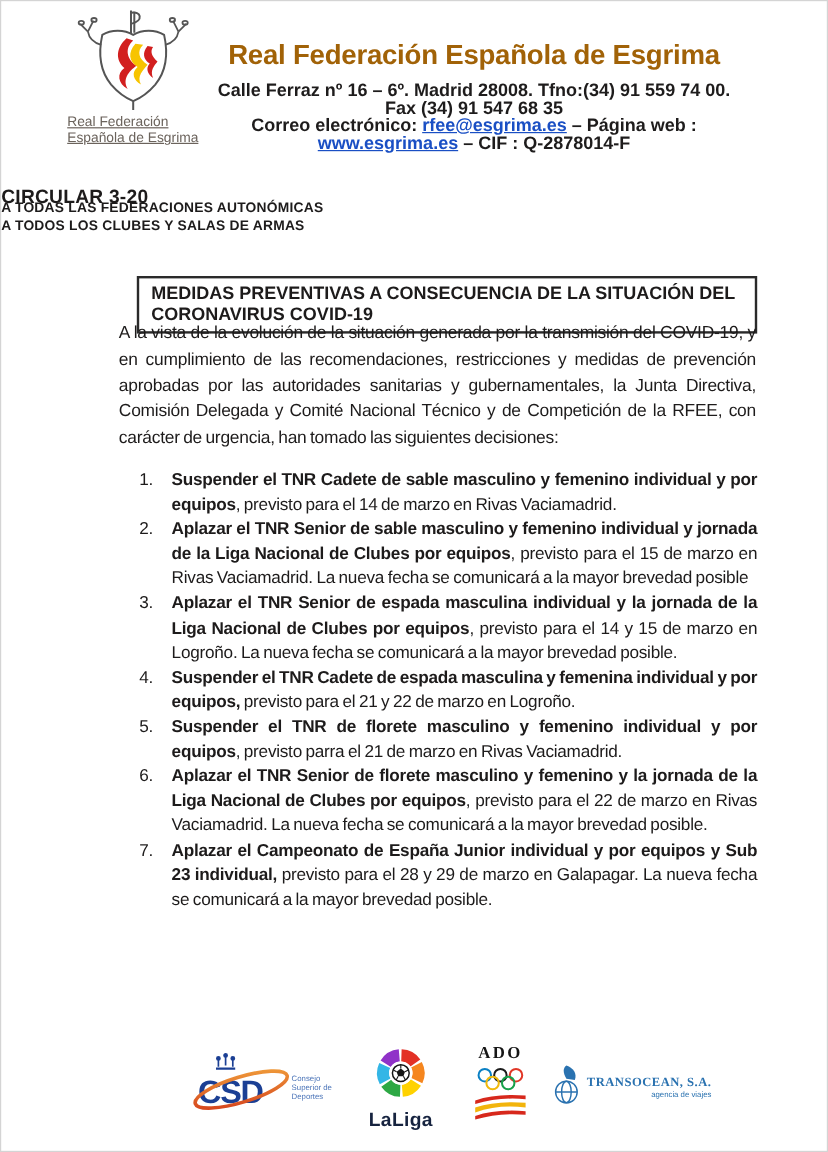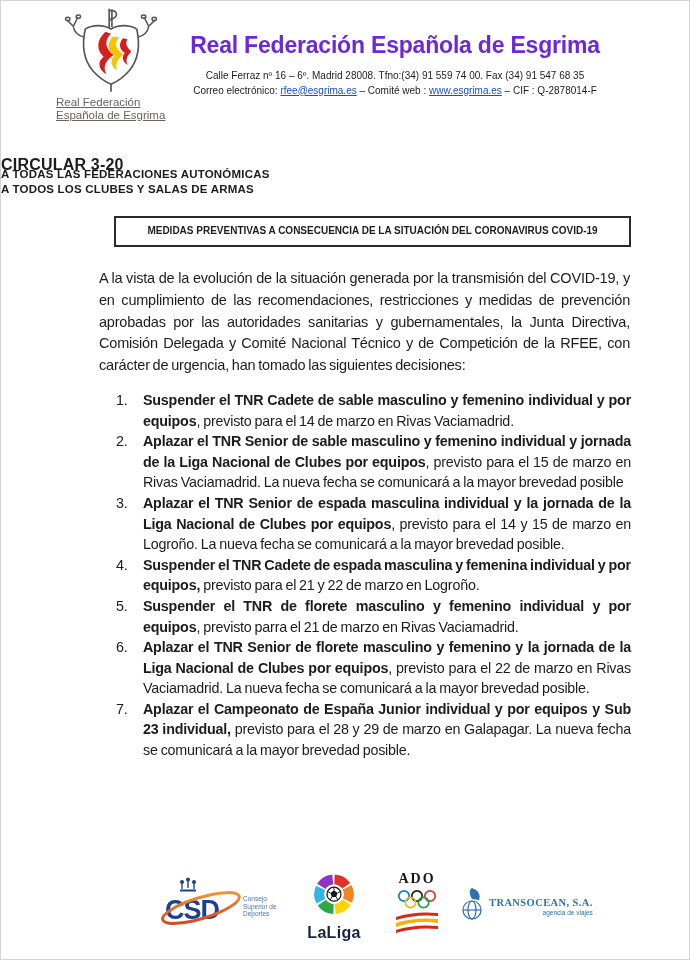--- a/index.html
+++ b/index.html
@@ -6,31 +6,31 @@
   .page{
     position:relative;width:690px;height:960px;margin:0 auto;
     background:#ffffff;border:1px solid #d4d4d4;box-sizing:border-box;
     font-family:"Liberation Sans",sans-serif;color:#1d1b1b;overflow:hidden;
   }
   
   .rfee-logo{position:absolute;left:40px;top:6px;width:142px;}
   .rfee-logo svg{display:block;margin-left:10px;}
   .rfee-caption{font-size:11.5px;line-height:13px;color:#6b635c;padding-left:15px;margin-top:-3px;text-decoration:underline;}
   .head-text{position:absolute;left:178px;top:31px;width:432px;text-align:center;}
-  .org-name{font-size:23px;font-weight:bold;letter-spacing:-0.2px;color:#6d28d9;margin:0;}
-  .contact{font-size:10px;font-weight:normal;line-height:14.5px;color:#1e1c1c;}
+  .org-name{font-size:23px;font-weight:bold;letter-spacing:-0.2px;color:#a16207;margin:0;}
+  .contact{font-size:15px;font-weight:bold;line-height:14.5px;color:#1e1c1c;}
   .contact.first{margin-top:10px;}
   .doc-link{color:#1a4fc4;text-decoration:underline;cursor:pointer;}
   
   .circular-title{position:absolute;top:131px;left:0;width:100%;text-align:left;
     font-size:16px;font-weight:bold;letter-spacing:0.2px;margin-top:24px;}
   .addressees{position:absolute;top:166px;left:0;width:100%;
     font-size:11.5px;font-weight:bold;line-height:14.5px;letter-spacing:0.2px;}
-  .subject-box{position:absolute;top:215px;left:113px;width:517px;box-sizing:border-box;
-    border:2px solid #2a2a2a;text-align:center;font-weight:bold;font-size:10px;
+  .subject-box{position:absolute;top:229px;left:113px;width:517px;box-sizing:border-box;
+    border:2px solid #2a2a2a;font-weight:bold;font-size:15px;
     line-height:17.5px;padding:4px 10px 5px;}
   
   .content{position:absolute;top:266px;left:97px;width:533px;}
   .intro{margin:1px;text-align:justify;font-size:14.5px;line-height:21.8px;
     letter-spacing:-0.2px;word-spacing:-1px;}
   .decisions{margin:13px 0 0 16px;width:517px;}
   .decision{position:relative;padding-left:29px;box-sizing:border-box;text-align:justify;
     font-size:14.3px;line-height:20.6px;letter-spacing:-0.2px;word-spacing:-0.8px;}
   .decision .num{position:absolute;left:2px;top:0;}
   .decision .lead{font-weight:bold;}
@@ -88,21 +88,21 @@
     <div class="rfee-caption">
       <div>Real Federación</div>
       <div>Española de Esgrima</div>
     </div>
   </div>
 
   <div class="head-text">
     <h1 class="org-name">Real Federación Española de Esgrima</h1>
     <div class="contact first">Calle Ferraz nº 16 – 6º. Madrid 28008. Tfno:(34) 91 559 74 00. Fax (34) 91 547 68 35</div>
     <div class="contact">
-      <span>Correo electrónico: </span><a class="doc-link">rfee@esgrima.es</a><span> – Comité web : </span><a class="doc-link">www.esgrima.es</a><span> – CIF : Q-2878014-F</span>
+      <span>Correo electrónico: </span><a class="doc-link">rfee@esgrima.es</a><span> – Página web : </span><a class="doc-link">www.esgrima.es</a><span> – CIF : Q-2878014-F</span>
     </div>
   </div>
 
   <div class="circular-title">CIRCULAR 3-20</div>
 
   <div class="addressees">
     <div>A TODAS LAS FEDERACIONES AUTONÓMICAS</div>
     <div>A TODOS LOS CLUBES Y SALAS DE ARMAS</div>
   </div>
 

